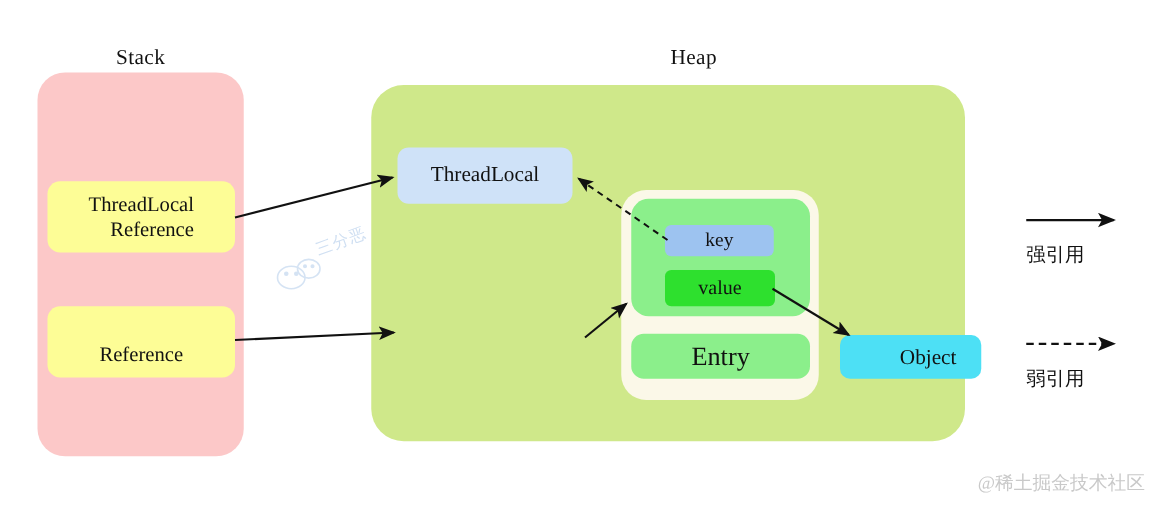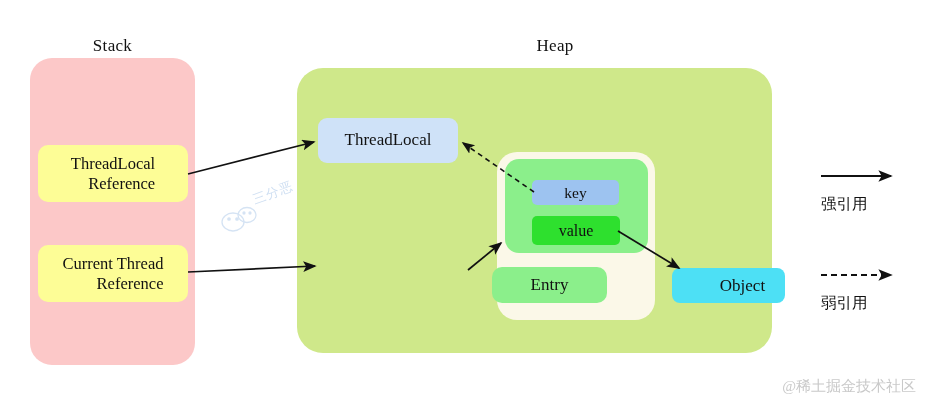--- a/index.html
+++ b/index.html
@@ -76,30 +76,30 @@
     position: absolute;
     left: 505px;
     top: 159px;
     width: 143px;
     height: 94px;
     background: #8bef8b;
     border-radius: 14px;
   }
   .entry-panel {
     position: absolute;
-    left: 492px;
+    left: 505px;
     top: 267px;
-    width: 115px;
+    width: 143px;
     height: 36px;
     background: #8bef8b;
     border-radius: 10px;
     display: flex;
     align-items: center;
     justify-content: center;
-    font-size: 17px;
+    font-size: 21px;
     color: #111111;
   }
   .key-box {
     position: absolute;
     left: 532px;
     top: 180px;
     width: 87px;
     height: 25px;
     background: #9dc3f0;
     border-radius: 5px;
@@ -197,21 +197,21 @@
 
   <div class="box ref-box" style="left:38px; top:145px; width:150px; height:57px;">
     <span style="display:block">
       <span>ThreadLocal</span><br>
       <span>Reference</span>
     </span>
   </div>
 
   <div class="box ref-box" style="left:38px; top:245px; width:150px; height:57px;">
     <span style="display:block">
-      <span>Current Thread</span><br>
+      <br>
       <span>Reference</span>
     </span>
   </div>
 
   <div class="box blue-box" style="left:318px; top:118px; width:140px; height:45px;">ThreadLocal</div>
 
 
   <div class="entry-shell"></div>
   <div class="kv-panel"></div>
   <div class="key-box">key</div>

